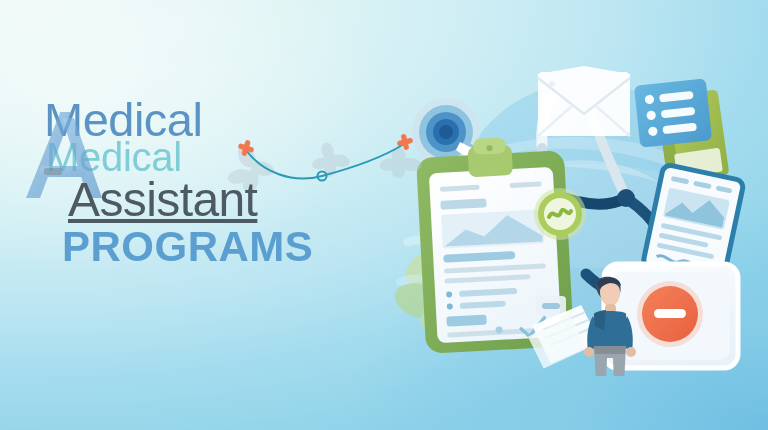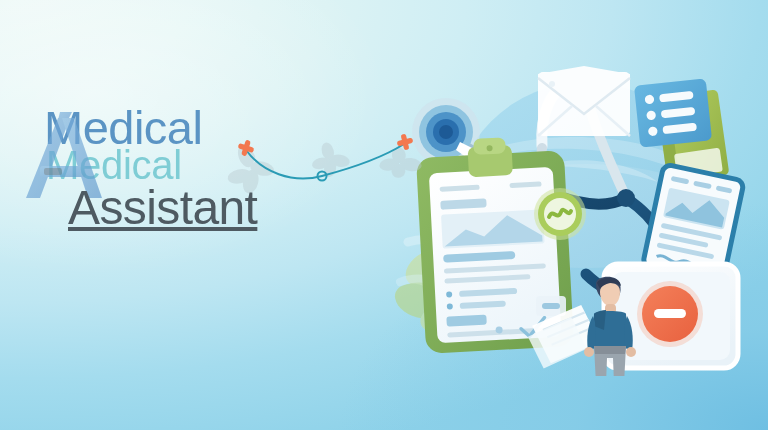--- a/index.html
+++ b/index.html
@@ -18,21 +18,21 @@
     background:radial-gradient(90% 85% at 100% 100%, rgba(109,190,226,.95) 0%, rgba(126,199,230,.55) 28%, rgba(168,219,238,0) 62%);
     pointer-events:none;
   }
   .bg-soft{
     position:absolute;inset:0;
     background:radial-gradient(55% 60% at 12% 22%, rgba(255,255,255,.45) 0%, rgba(255,255,255,0) 70%);
     pointer-events:none;
   }
 
   
-  .textblock{position:absolute;left:44px;top:104px;width:380px;}
+  .textblock{position:absolute;left:44px;top:96px;width:380px;}
   .line-medical-1{
     font-size:47px;line-height:48px;color:#5b94c4;font-weight:400;
     letter-spacing:-.5px;
   }
   .line-medical-2{
     font-size:40px;line-height:42px;color:#7fcdd5;font-weight:400;
     letter-spacing:-.3px;margin-top:-8px;margin-left:2px;
   }
   .line-assistant{
     font-size:48px;line-height:52px;color:#4e5a62;font-weight:400;
@@ -109,20 +109,21 @@
       <path d="M48 10 L60 10 L88 90 L74 90 Z"></path>
       <rect x="26" y="58" width="46" height="11" rx="3"></rect>
     </g>
     <rect x="30" y="60" width="18" height="7" rx="2" fill="#6d7a82" opacity="0.55"></rect>
   </svg>
 
   <div class="textblock">
     <div class="line-medical-1">Medical</div>
     <div class="line-medical-2">Medical</div>
     <div class="line-assistant">Assistant</div>
+    <div class="line-programs">PROGRAMS</div>
   </div>
 
   <div class="illus">
   <svg width="378" height="330" viewBox="0 0 378 330">
     <defs>
       <linearGradient id="globeG" x1="0" y1="0" x2="0.6" y2="1">
         <stop offset="0%" stop-color="#a9dcf0"></stop>
         <stop offset="100%" stop-color="#8ecbe6"></stop>
       </linearGradient>
       <linearGradient id="scopeG" x1="0" y1="0" x2="1" y2="1">

